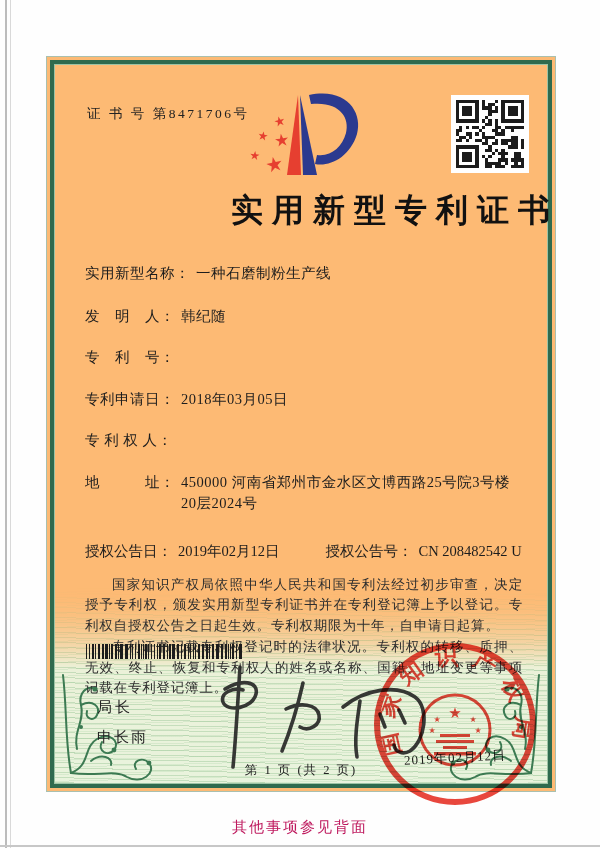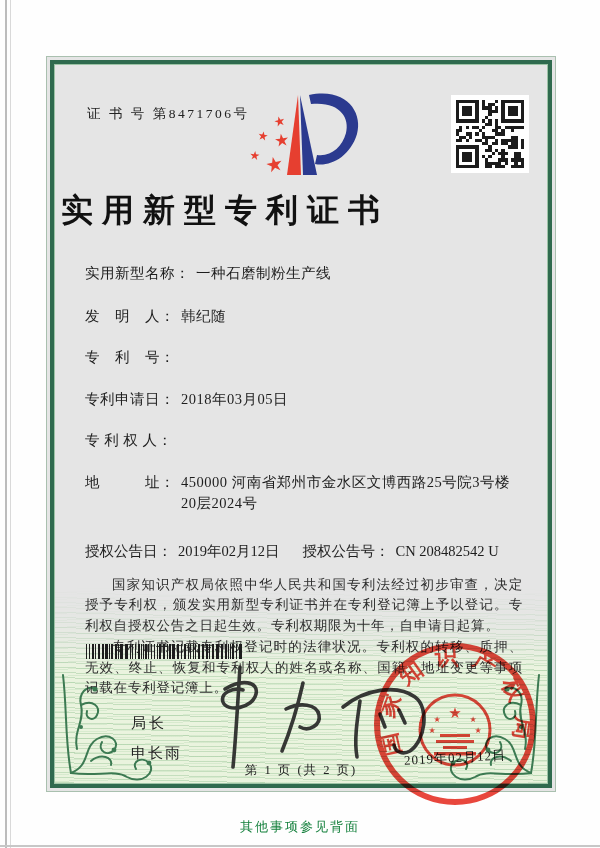--- a/index.html
+++ b/index.html
@@ -11,21 +11,21 @@
     color:#1d1d1d;
     overflow:hidden;
   }
   
   .photo-edge-l  { position:absolute; left:5px;  top:0; bottom:0; width:2px; background:#bcbcbc; }
   .photo-edge-l2 { position:absolute; left:10px; top:0; bottom:0; width:1px; background:#d9d9d9; }
   .photo-edge-b  { position:absolute; left:0; right:0; bottom:1px; height:2px; background:#c7c7c7; }
 
   
   .frame1 { position:absolute; left:46px; top:56px; width:510px; height:736px;
-            border:1px solid #a9c0af; background:#e5e5e5; }
+            border:1px solid #a9c0af; background:#fdba74; }
   .frame2 { position:absolute; left:3px; top:3px; right:3px; bottom:3px;
             border:4px solid #2f6a4e; }
   .frame3 { position:absolute; left:0; top:0; right:0; bottom:0;
             border:1px solid #9cc3a5; overflow:visible; }
   .content { position:relative; width:100%; height:100%; }
 
   
   .guilloche {
     position:absolute; left:0; right:0; bottom:0; height:195px;
     background-image:
@@ -38,59 +38,59 @@
   .corner-orn { position:absolute; bottom:2px; width:118px; height:112px; }
   .corner-orn.left  { left:2px; }
   .corner-orn.right { right:2px; transform:scaleX(-1); }
 
   
   .cert-no { position:absolute; left:32px; top:40px; font-size:13.5px; letter-spacing:2.5px; color:#222; }
   .logo { position:absolute; left:50%; top:22px; transform:translateX(-50%); width:132px; height:96px; }
   .qr   { position:absolute; right:18px; top:30px; width:78px; height:78px; background:#fff; padding:5px; }
   .qr svg { width:100%; height:100%; }
 
-  .title { position:absolute; top:124px; left:6px; width:100%; text-align:left;
+  .title { position:absolute; top:124px; left:12px; width:100%; text-align:right;
            font-size:32px; font-weight:bold; letter-spacing:9px; color:#111; }
 
   
   .fields { position:absolute; left:30px; right:24px; top:198px; }
   .field-row { display:flex; align-items:baseline; margin-bottom:21.5px;
                font-size:14.5px; letter-spacing:.5px; }
   .field-label { flex:none; white-space:pre;text-align:right; }
   .field-colon { flex:none; }
   .field-value { flex:1; margin-left:6px; line-height:21px; }
   .grant-row { display:flex; align-items:baseline; font-size:14.5px; margin-bottom:14px; }
   .grant-row .pair { display:flex; align-items:baseline; }
-  .grant-row .pair + .pair { margin-left:23px; }
+  .grant-row .pair + .pair { margin-left:46px; }
 
   
   .paras { margin-top:1px; }
   .paras p { font-size:13.5px; line-height:20.5px; text-indent:2em; text-align:justify;
              color:#2e2e2e; letter-spacing:.8px; margin-bottom:1px;
              font-family:"Liberation Serif","DejaVu Serif",serif; }
 
   
   .barcode { position:absolute; left:29px; top:579px; width:160px; height:15px; }
   .barcode svg { width:100%; height:100%; }
-  .signer { position:absolute; left:42px; top:649px; font-size:15px; letter-spacing:3px;
-            font-family:"Liberation Sans","DejaVu Sans",sans-serif; color:#222;margin-left:34px; }
+  .signer { position:absolute; left:42px; top:633px; font-size:15px; letter-spacing:3px;
+            font-family:"Liberation Sans","DejaVu Sans",sans-serif; color:#222; }
   .signer .name { margin-top:11px; letter-spacing:2px; }
   .signature { position:absolute; left:128px; top:592px; width:295px; height:122px; }
 
   .seal { position:absolute; left:314px; top:573px; width:172px; height:172px;
           mix-blend-mode:multiply; opacity:.93; }
   .seal-date { position:absolute; left:318px; top:684px; width:164px; text-align:center;
                font-size:13px; letter-spacing:1px; color:#1c1c1c; transform:rotate(-3deg);
                mix-blend-mode:multiply; }
 
   .page-footer { position:absolute; left:0; right:0; bottom:4px; text-align:center;
                  font-size:12.5px; letter-spacing:2px; color:#222; }
 
   .back-note { position:absolute; left:0; width:100%; top:818px; text-align:center;
-               font-size:13px; letter-spacing:2px; color:#15803d; }
+               font-size:15px; letter-spacing:2px; color:#be185d; }
 </style>
 </head>
 <body>
 
 <div class="photo-edge-l"></div>
 <div class="photo-edge-l2"></div>
 <div class="photo-edge-b"></div>
 
 <div class="frame1">
  <div class="frame2">

